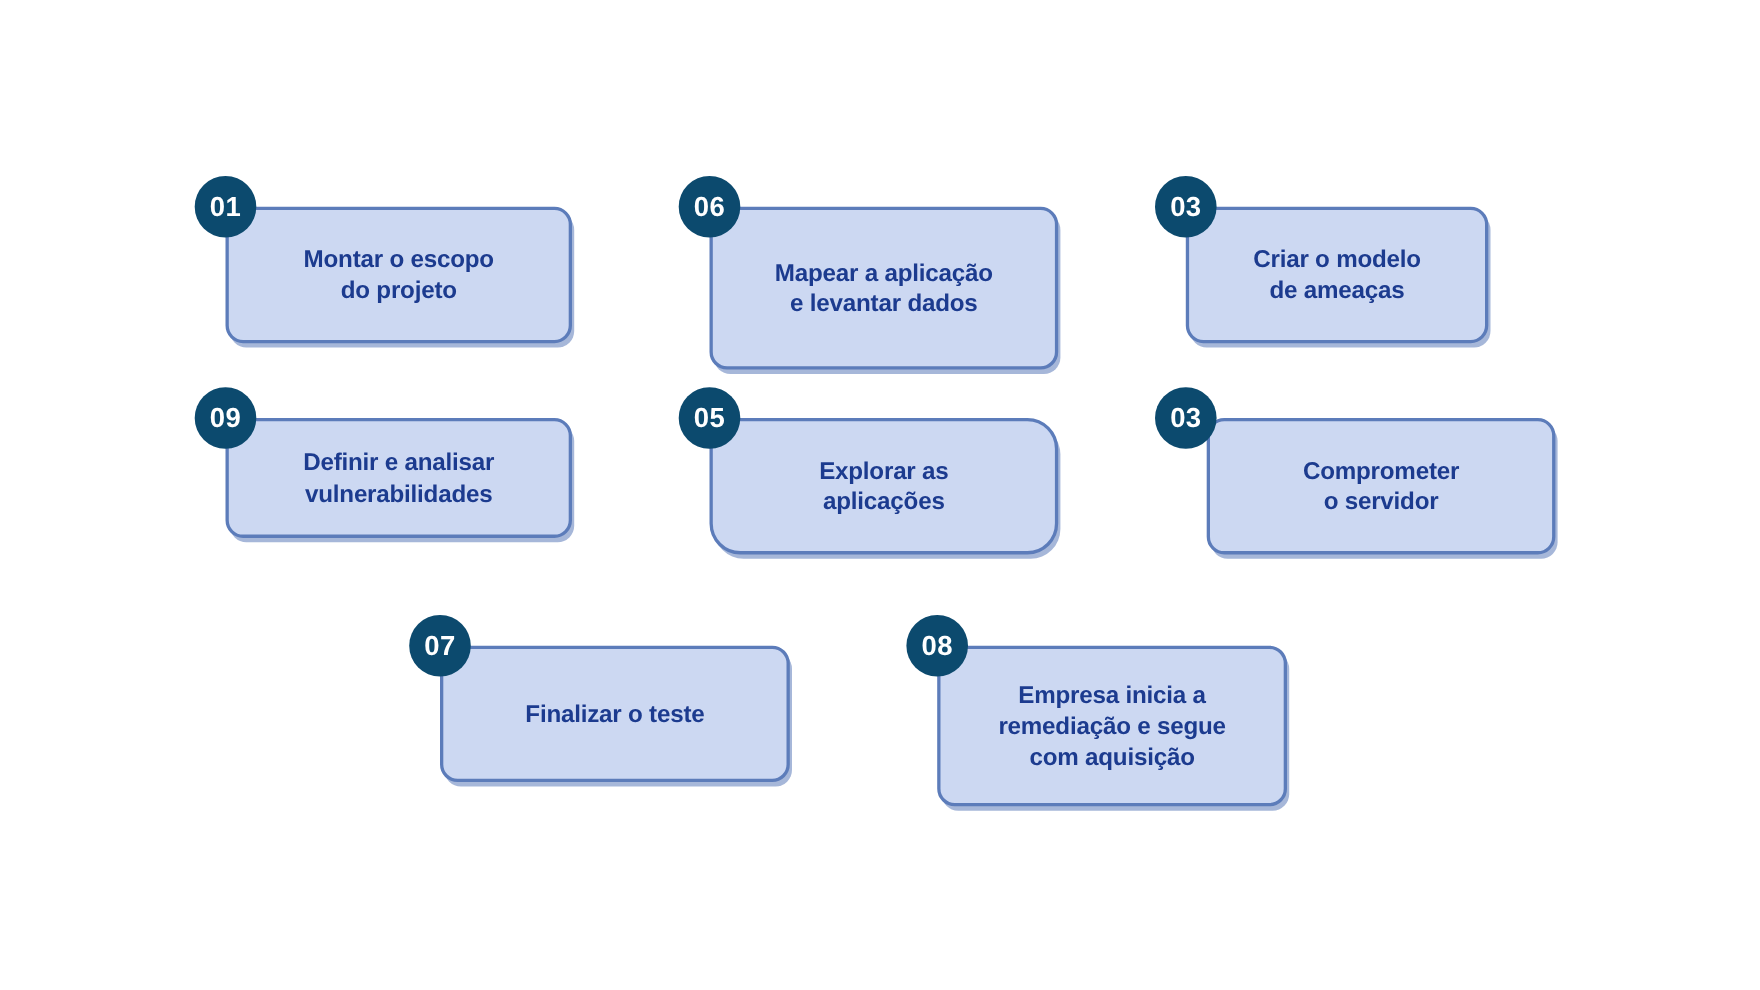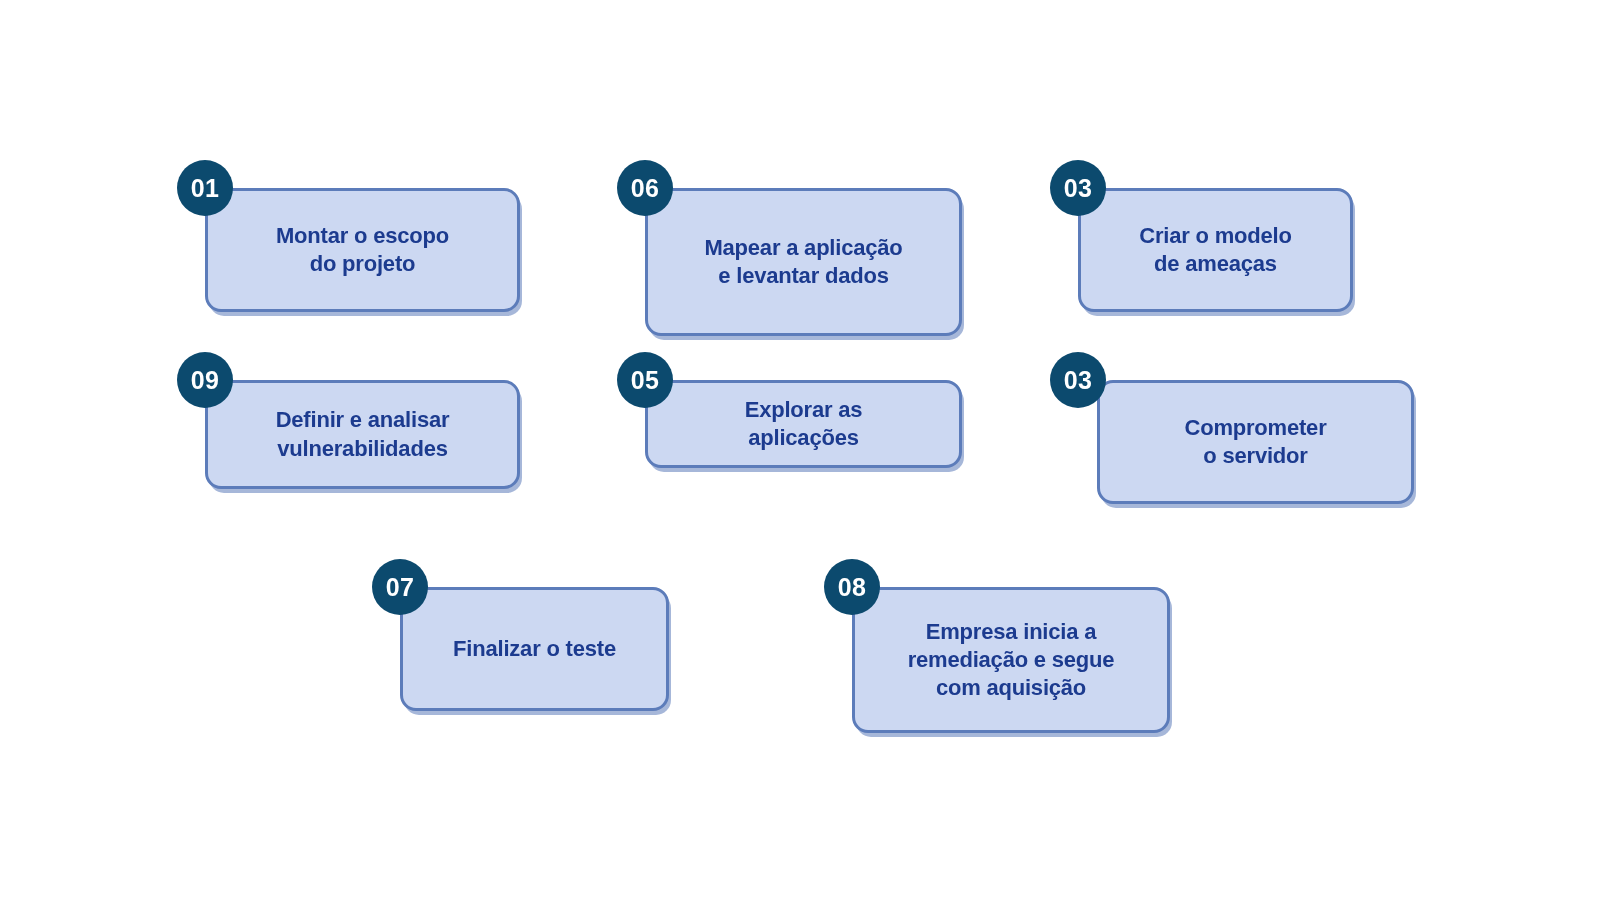--- a/index.html
+++ b/index.html
@@ -98,35 +98,35 @@
       <div class="step-badge">03</div>
     </div>
     <div class="step" style="left: 205px; top: 380px; width: 315px; height: 124px;">
       <div class="step-card" style="width: 315px; height: 109px;">
         <div class="step-label">Definir e analisar
 vulnerabilidades</div>
       </div>
       <div class="step-badge">09</div>
     </div>
     <div class="step" style="left: 645px; top: 380px; width: 317px; height: 124px;">
-      <div class="step-card" style="width: 317px; height: 88px;">
+      <div class="step-card" style="width: 317px; height: 124px; border-radius: 28px;">
         <div class="step-label">Explorar as
 aplicações</div>
       </div>
       <div class="step-badge">05</div>
     </div>
     <div class="step" style="left: 1078px; top: 380px; width: 317px; height: 124px;">
       <div class="step-card" style="width: 317px; height: 124px; margin-left: 19px;">
         <div class="step-label">Comprometer
 o servidor</div>
       </div>
       <div class="step-badge">03</div>
     </div>
     <div class="step" style="left: 400px; top: 587px; width: 318px; height: 124px;">
-      <div class="step-card" style="width: 269px; height: 124px;">
+      <div class="step-card" style="width: 318px; height: 124px;">
         <div class="step-label">Finalizar o teste</div>
       </div>
       <div class="step-badge">07</div>
     </div>
     <div class="step" style="left: 852px; top: 587px; width: 318px; height: 124px;">
       <div class="step-card" style="width: 318px; height: 146px;">
         <div class="step-label">Empresa inicia a
 remediação e segue
 com aquisição</div>
       </div>

